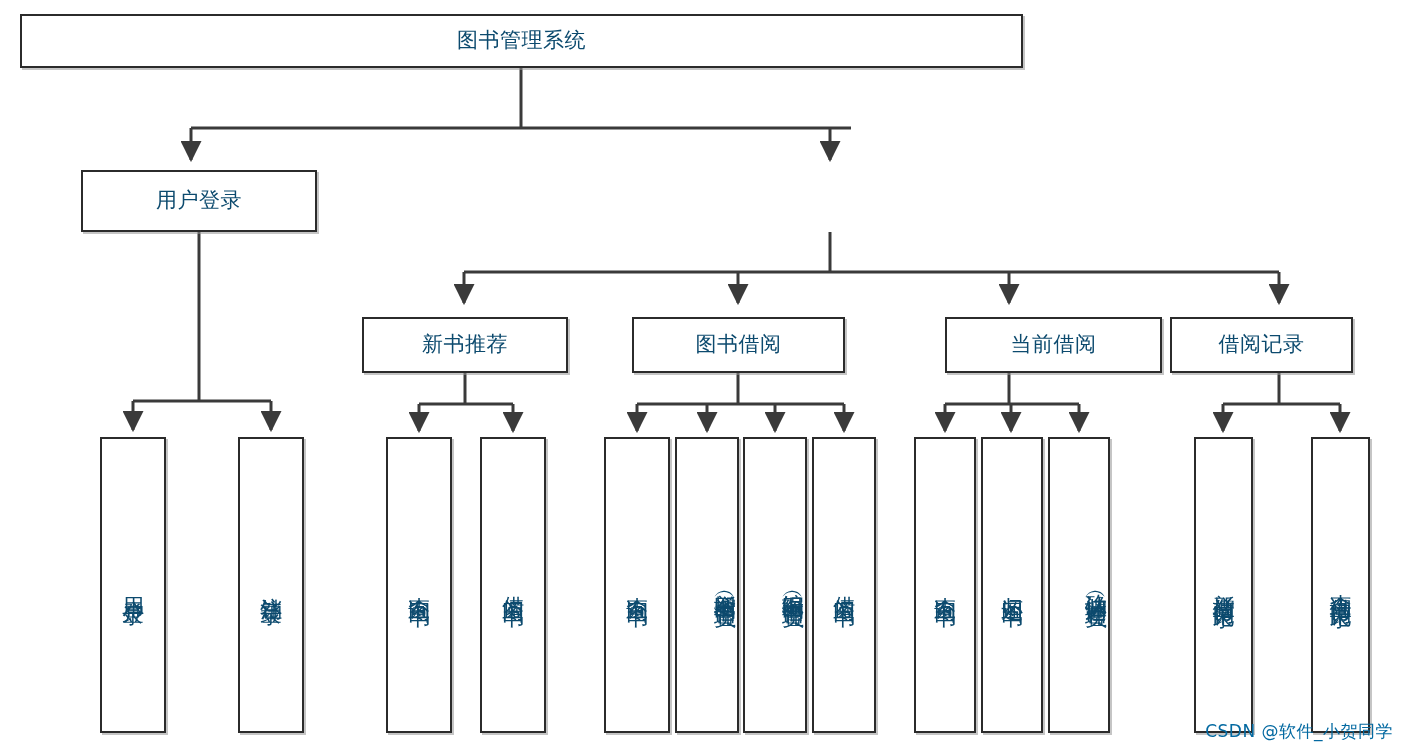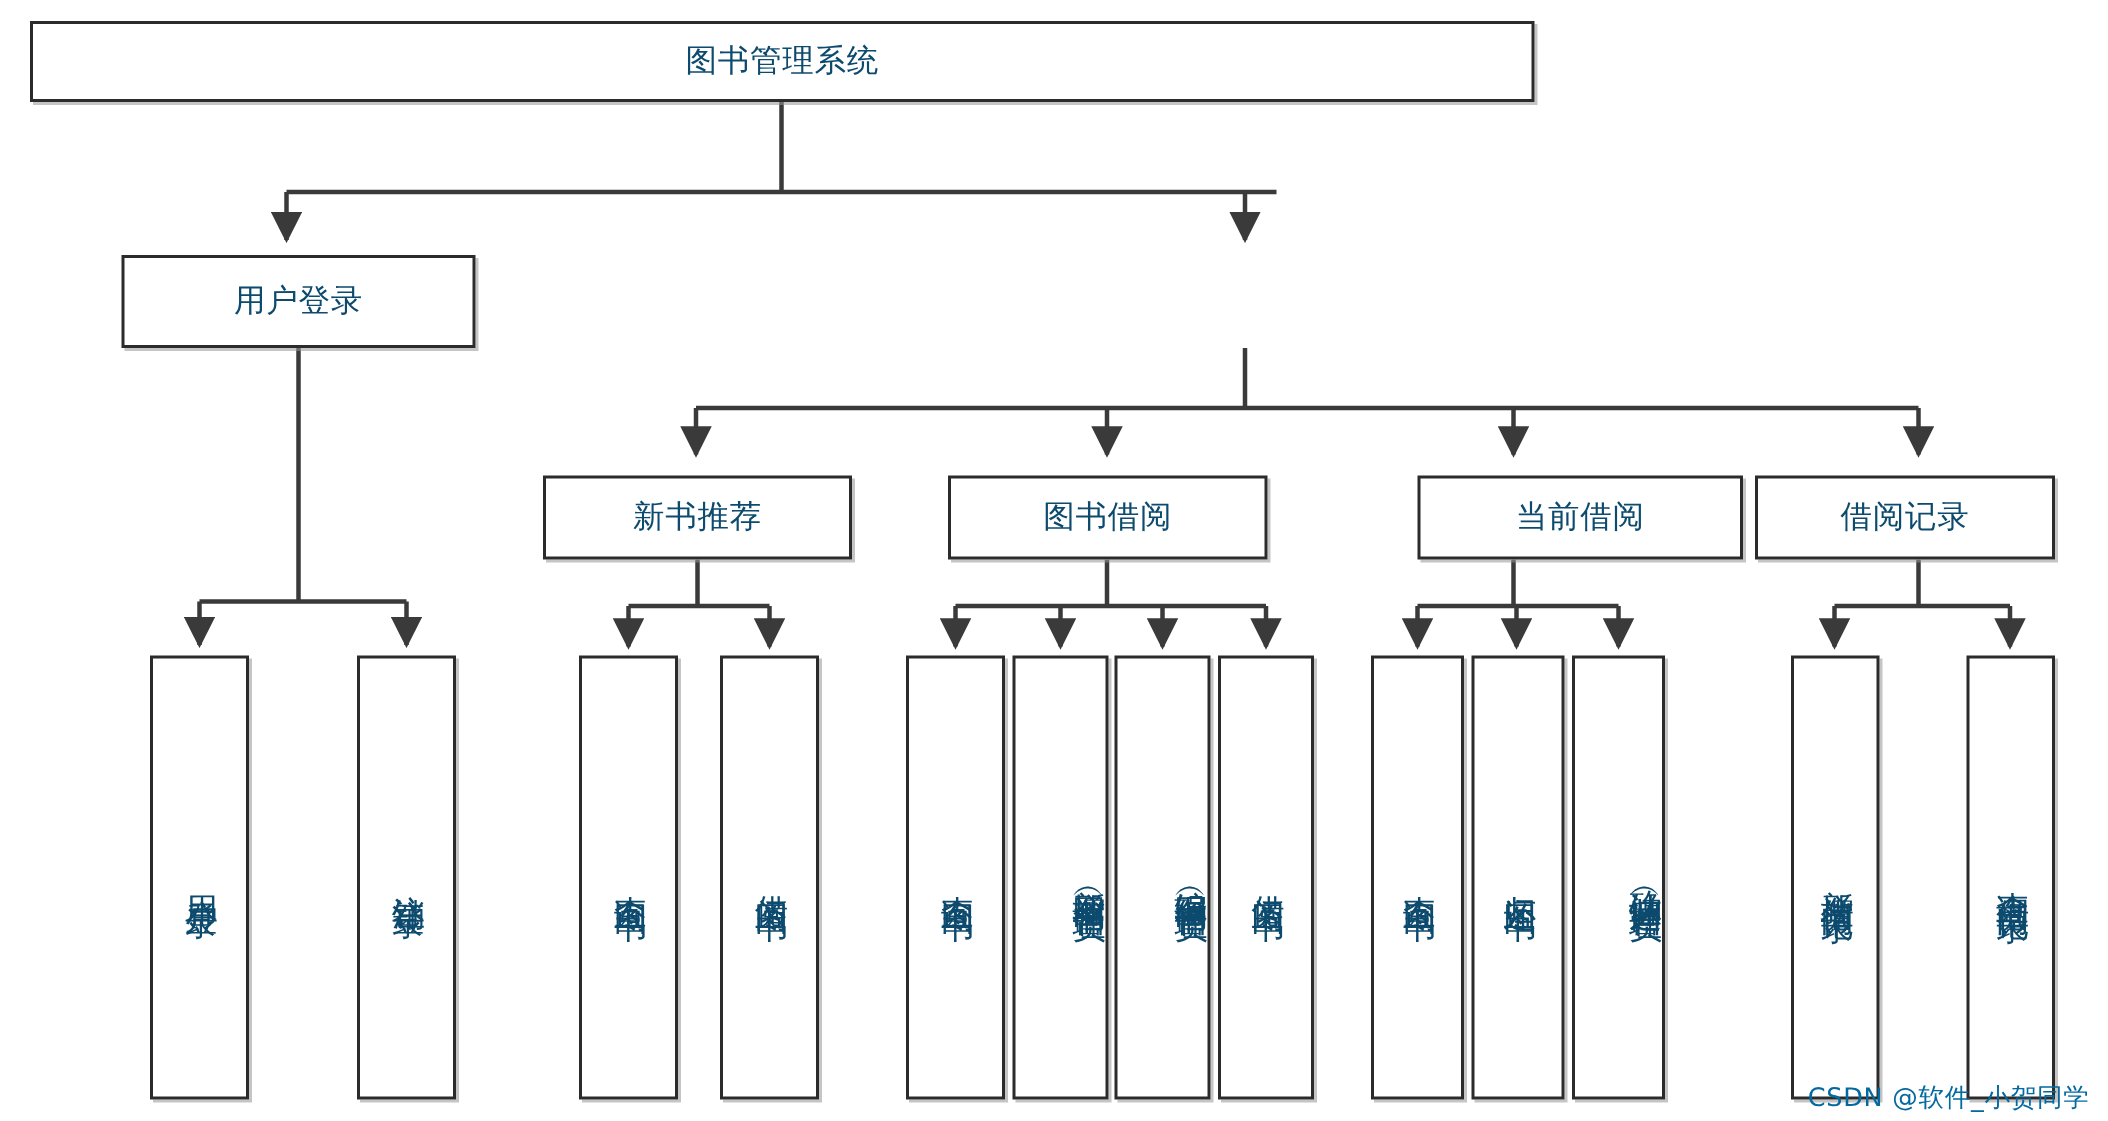--- a/index.html
+++ b/index.html
@@ -140,21 +140,21 @@
 
   <div class="node-box h-node" style="left:362px; top:317px; width:206px; height:56px;">
     <span class="node-label">新书推荐</span>
   </div>
   <div class="node-box h-node" style="left:632px; top:317px; width:213px; height:56px;">
     <span class="node-label">图书借阅</span>
   </div>
   <div class="node-box h-node" style="left:901px; top:317px; width:217px; height:56px;margin-left:44px;">
     <span class="node-label">当前借阅</span>
   </div>
-  <div class="node-box h-node" style="left:1170px; top:317px; width:200px; height:56px;">
+  <div class="node-box h-node" style="left:1170px; top:317px; width:183px; height:56px;">
     <span class="node-label">借阅记录</span>
   </div>
 
   <div class="node-box v-node" style="left:100px; top:437px; width:66px; height:296px;">
     <span class="node-label">用户登录</span>
   </div>
   <div class="node-box v-node" style="left:238px; top:437px; width:66px; height:296px;">
     <span class="node-label">注销登录</span>
   </div>
 

